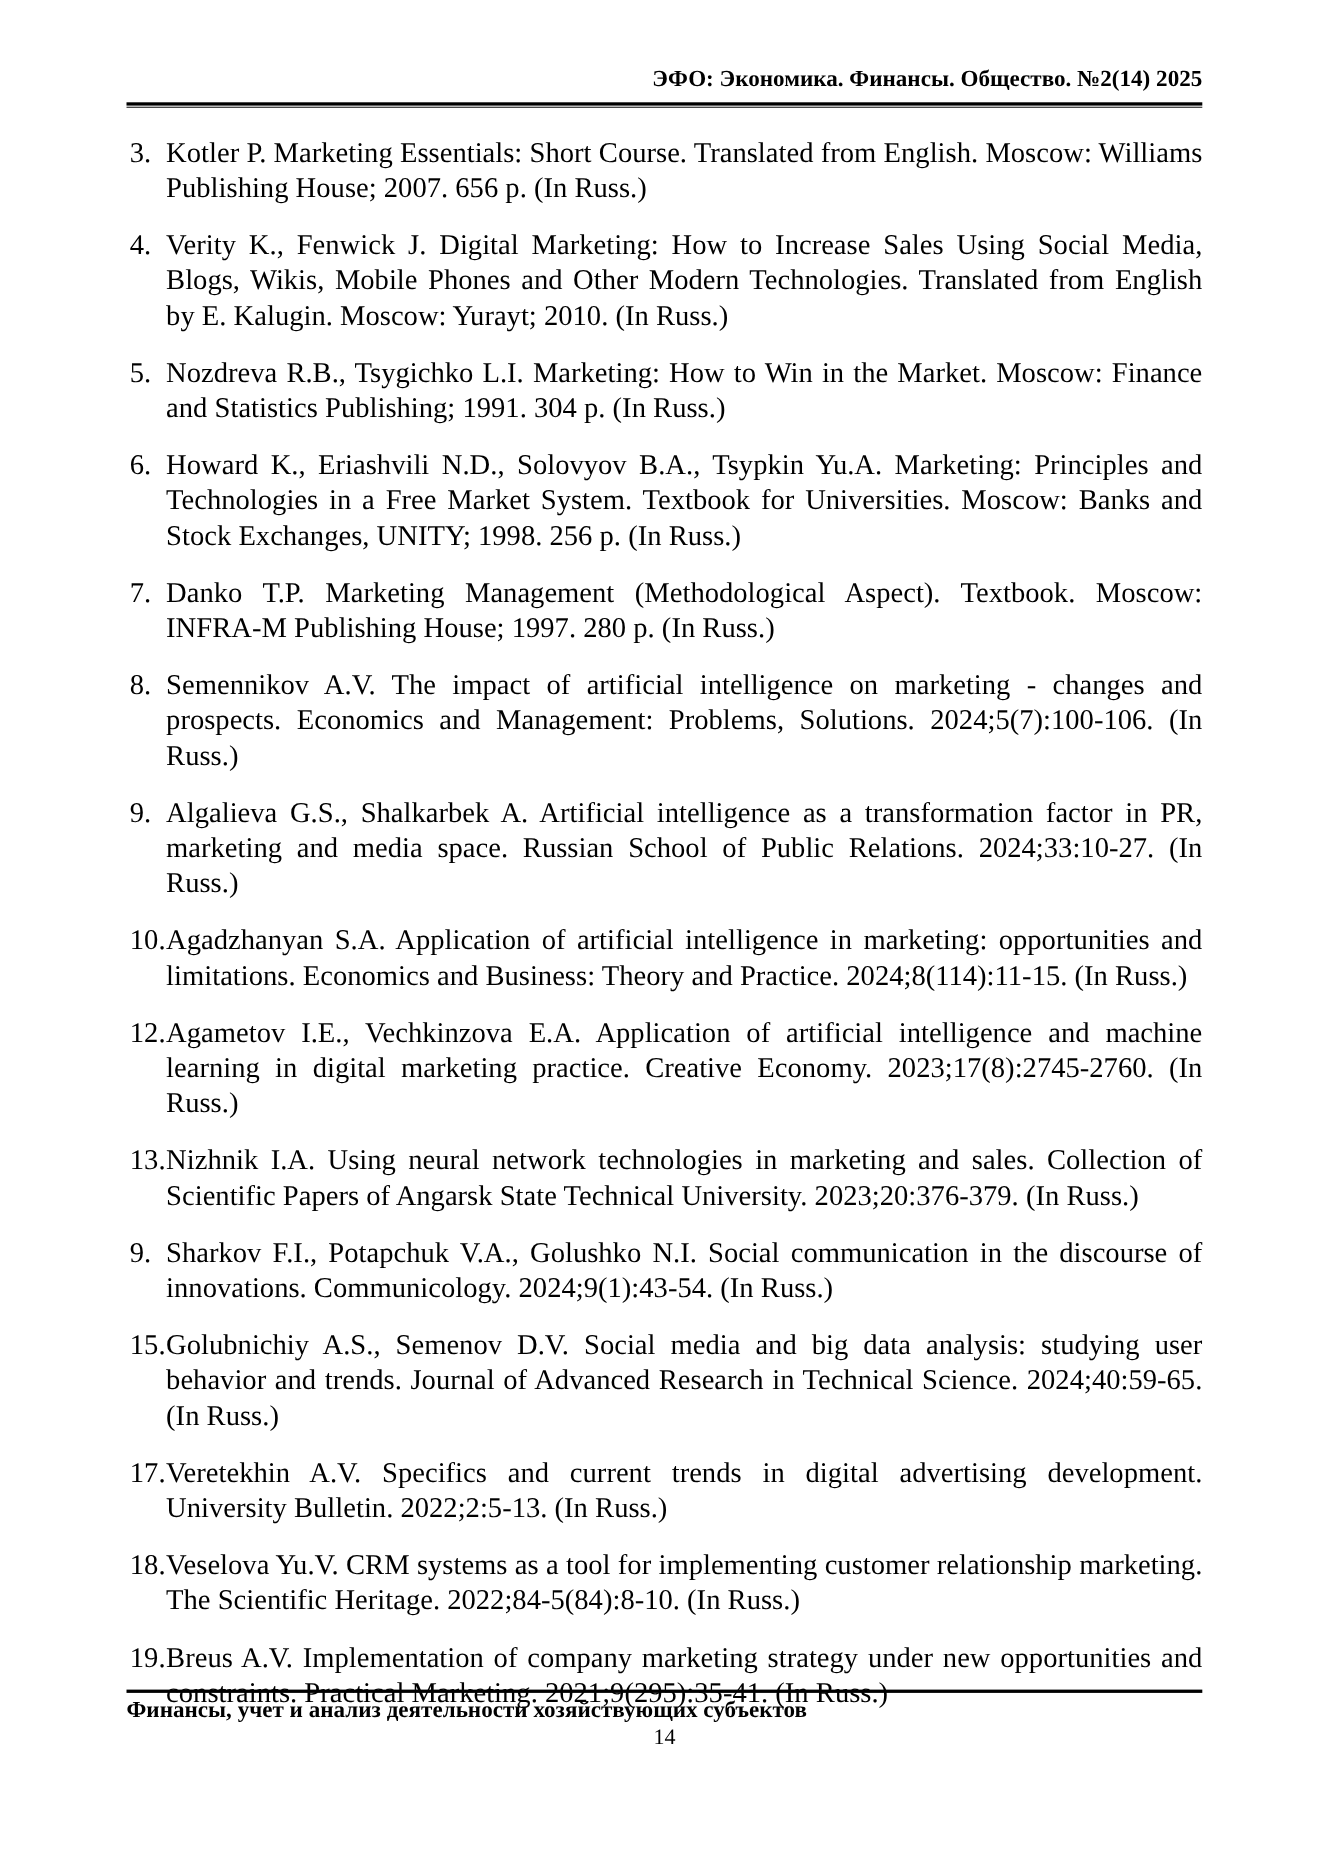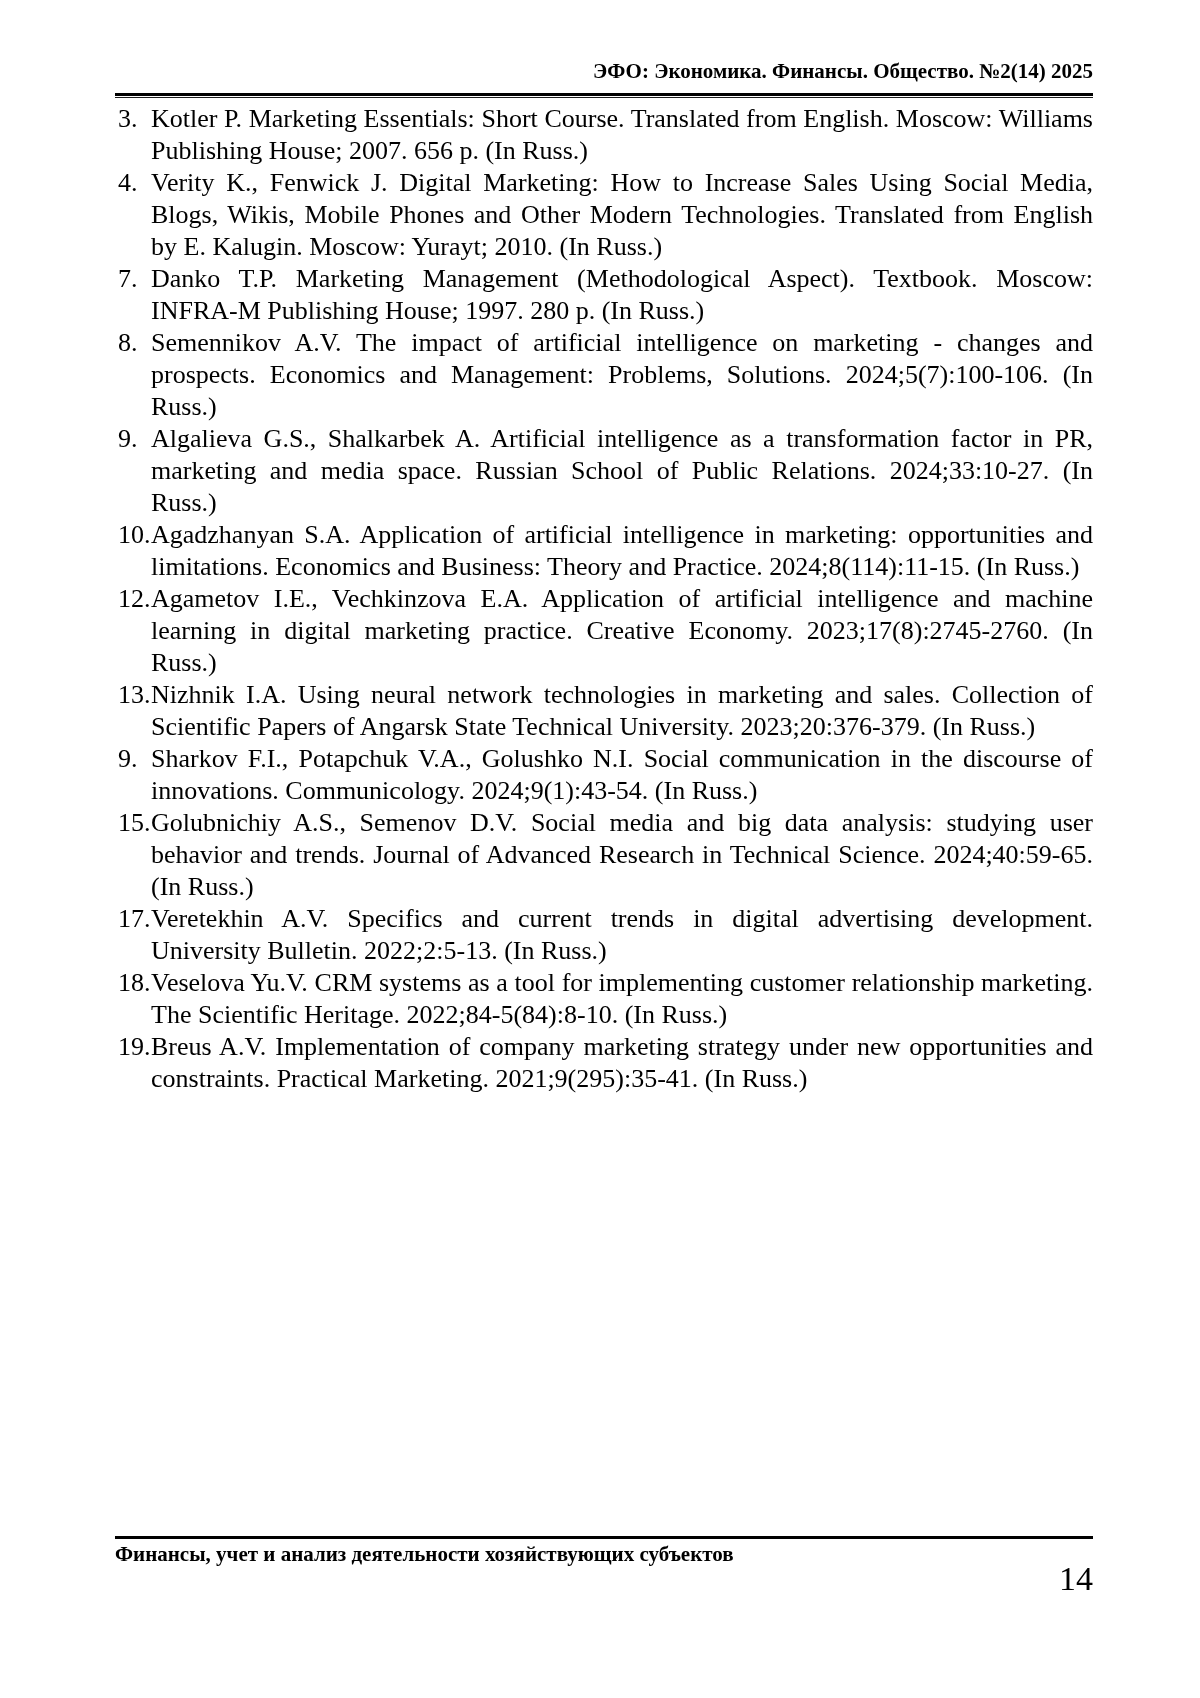--- a/index.html
+++ b/index.html
@@ -40,20 +40,21 @@
     margin: 0;
     padding: 0;
     list-style: none;
   }
   .ref-item {
     font-size: 26px;
     line-height: 32px;
     text-align: justify;
     padding-left: 33px;
     text-indent: -33px;
+    margin-top: 20px;
   }
   .ref-num {
     display: inline-block;
     width: 33px;
     text-indent: 0;
   }
   .footer-rule {
     position: absolute;
     top: 1536px;
     left: 115px;
@@ -69,40 +70,42 @@
     font-weight: bold;
     font-size: 21px;
     line-height: 25px;
     text-align: left;
   }
   .page-number {
     position: absolute;
     top: 1564px;
     left: 115px;
     right: 107px;
-    text-align: right;
-    font-size: 34px;
+    text-align: center;
+    font-size: 20px;
     line-height: 30px;
   }
 </style>
 </head>
 <body>
 
 <div class="page">
 
   <div class="journal-header">ЭФО: Экономика. Финансы. Общество. №2(14) 2025</div>
 
   <div class="header-rule"></div>
 
   <ol class="references">
     <li class="ref-item"><span class="ref-num">3.</span><span class="ref-text">Kotler P. Marketing Essentials: Short Course. Translated from English. Moscow: Williams Publishing House; 2007. 656 p. (In Russ.)</span></li>
 
     <li class="ref-item"><span class="ref-num">4.</span><span class="ref-text">Verity K., Fenwick J. Digital Marketing: How to Increase Sales Using Social Media, Blogs, Wikis, Mobile Phones and Other Modern Technologies. Translated from English by E. Kalugin. Moscow: Yurayt; 2010. (In Russ.)</span></li>
 
+    <li class="ref-item"><span class="ref-num">5.</span><span class="ref-text">Nozdreva R.B., Tsygichko L.I. Marketing: How to Win in the Market. Moscow: Finance and Statistics Publishing; 1991. 304 p. (In Russ.)</span></li>
 
+    <li class="ref-item"><span class="ref-num">6.</span><span class="ref-text">Howard K., Eriashvili N.D., Solovyov B.A., Tsypkin Yu.A. Marketing: Principles and Technologies in a Free Market System. Textbook for Universities. Moscow: Banks and Stock Exchanges, UNITY; 1998. 256 p. (In Russ.)</span></li>
 
     <li class="ref-item"><span class="ref-num">7.</span><span class="ref-text">Danko T.P. Marketing Management (Methodological Aspect). Textbook. Moscow: INFRA-M Publishing House; 1997. 280 p. (In Russ.)</span></li>
 
     <li class="ref-item"><span class="ref-num">8.</span><span class="ref-text">Semennikov A.V. The impact of artificial intelligence on marketing - changes and prospects. Economics and Management: Problems, Solutions. 2024;5(7):100-106. (In Russ.)</span></li>
 
     <li class="ref-item"><span class="ref-num">9.</span><span class="ref-text">Algalieva G.S., Shalkarbek A. Artificial intelligence as a transformation factor in PR, marketing and media space. Russian School of Public Relations. 2024;33:10-27. (In Russ.)</span></li>
 
     <li class="ref-item"><span class="ref-num">10.</span><span class="ref-text">Agadzhanyan S.A. Application of artificial intelligence in marketing: opportunities and limitations. Economics and Business: Theory and Practice. 2024;8(114):11-15. (In Russ.)</span></li>
 
 

